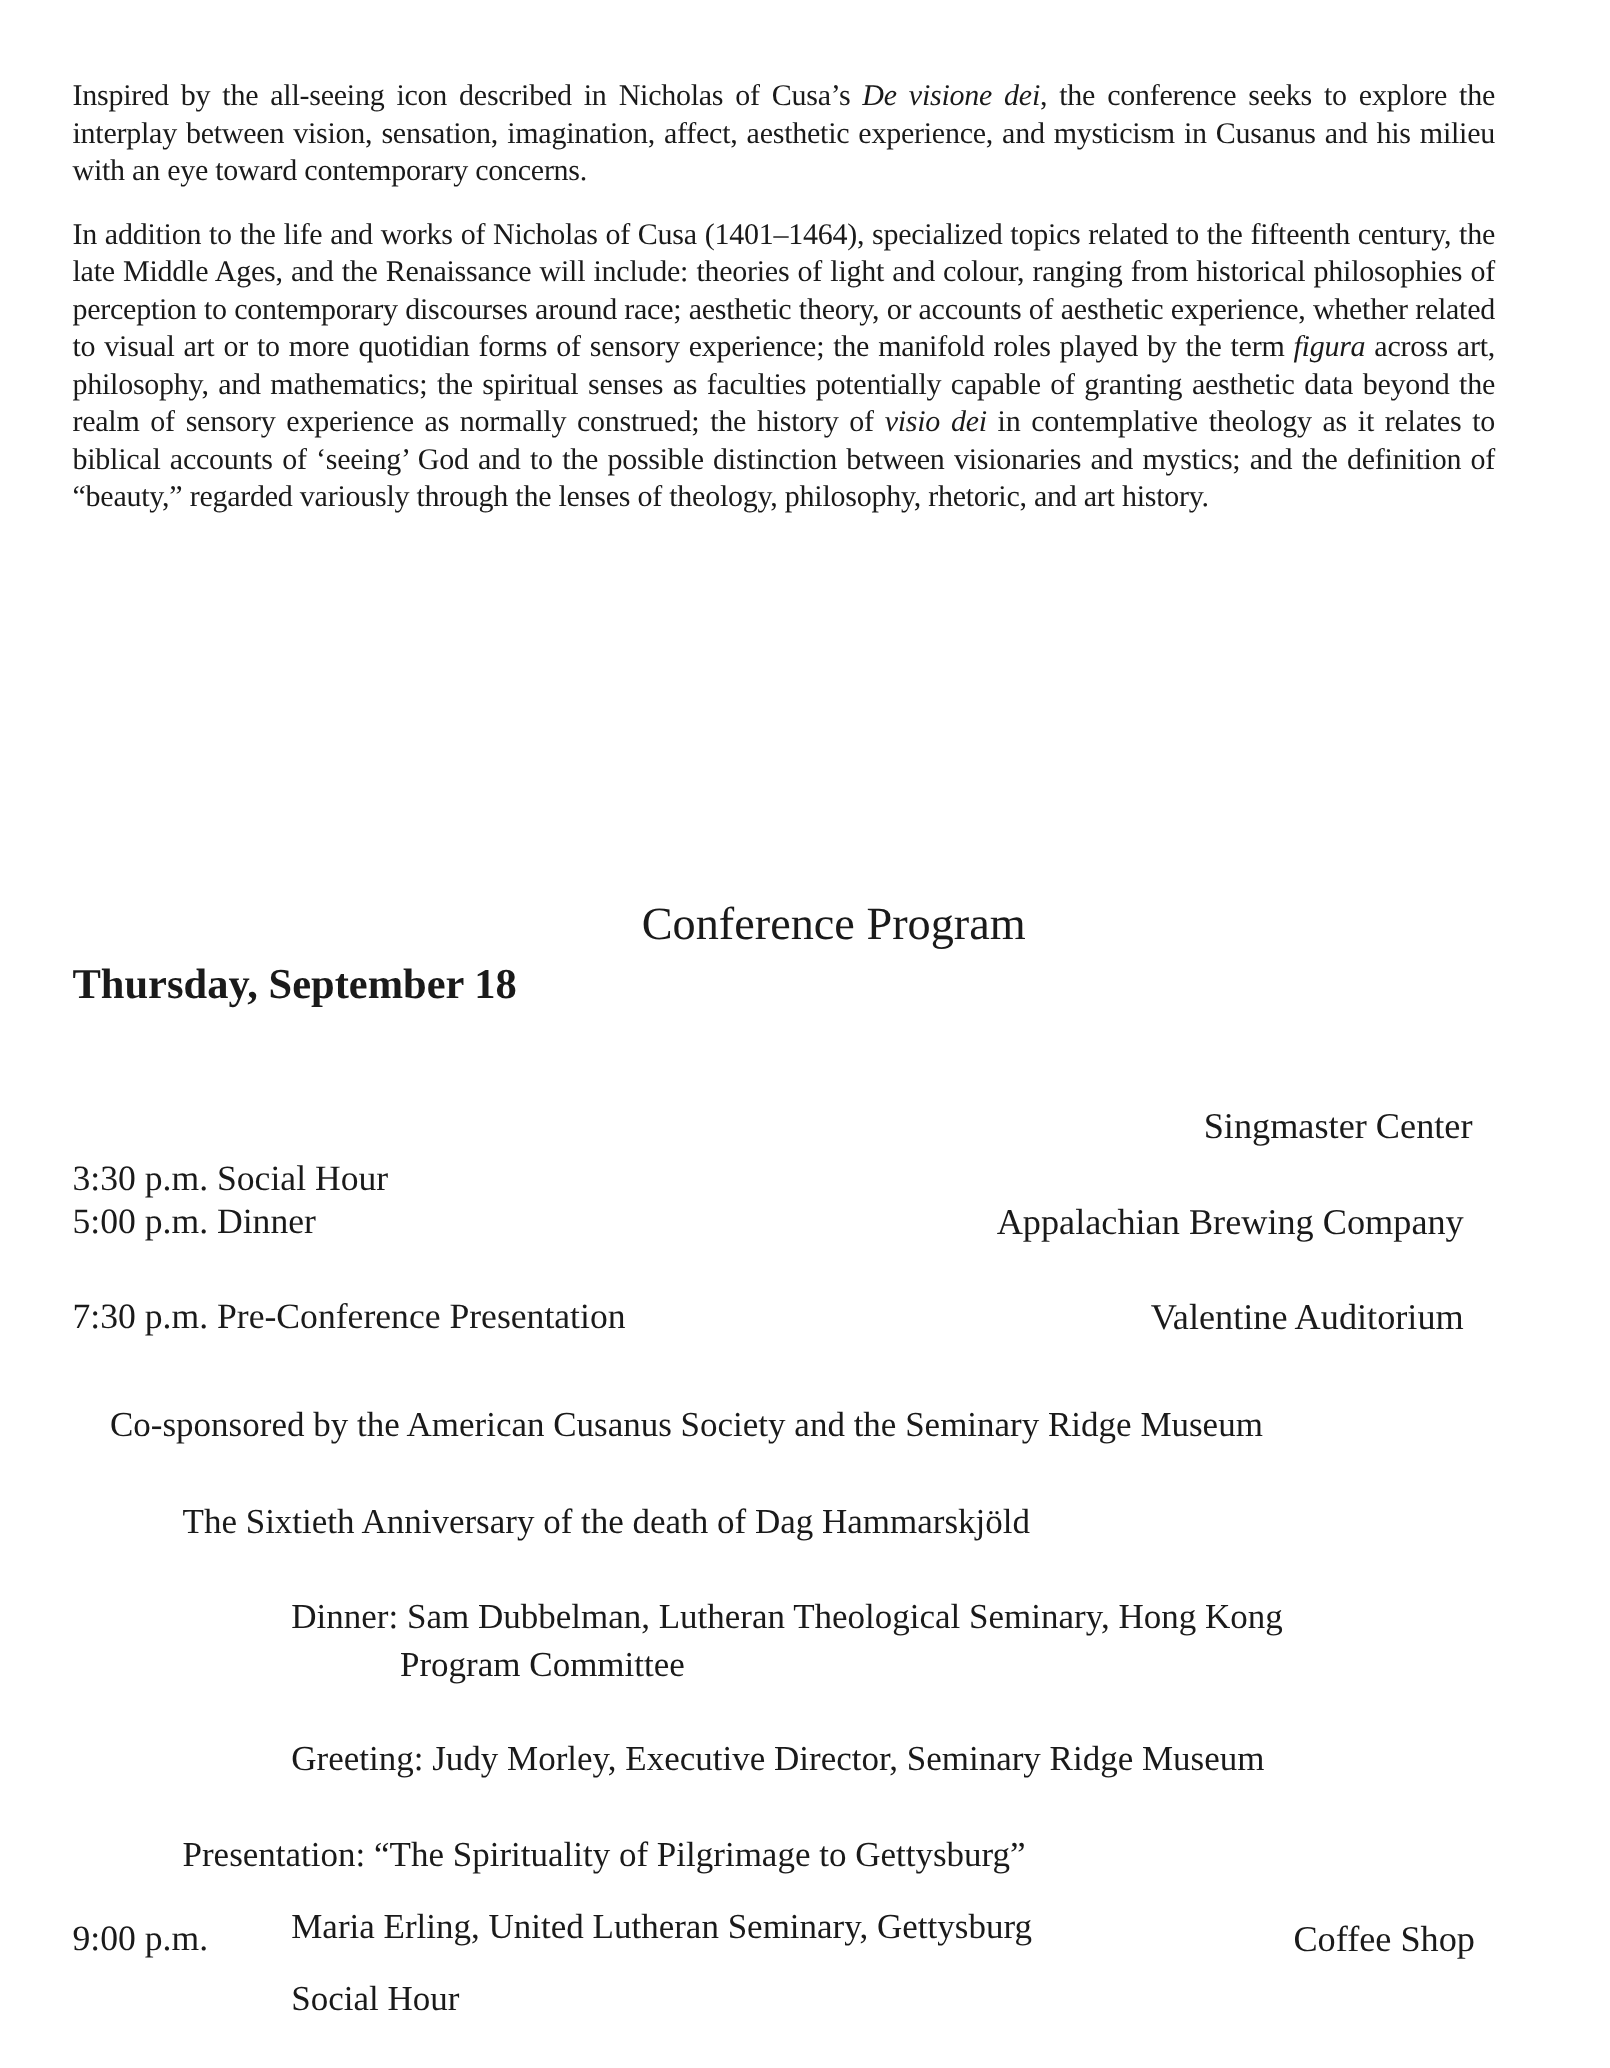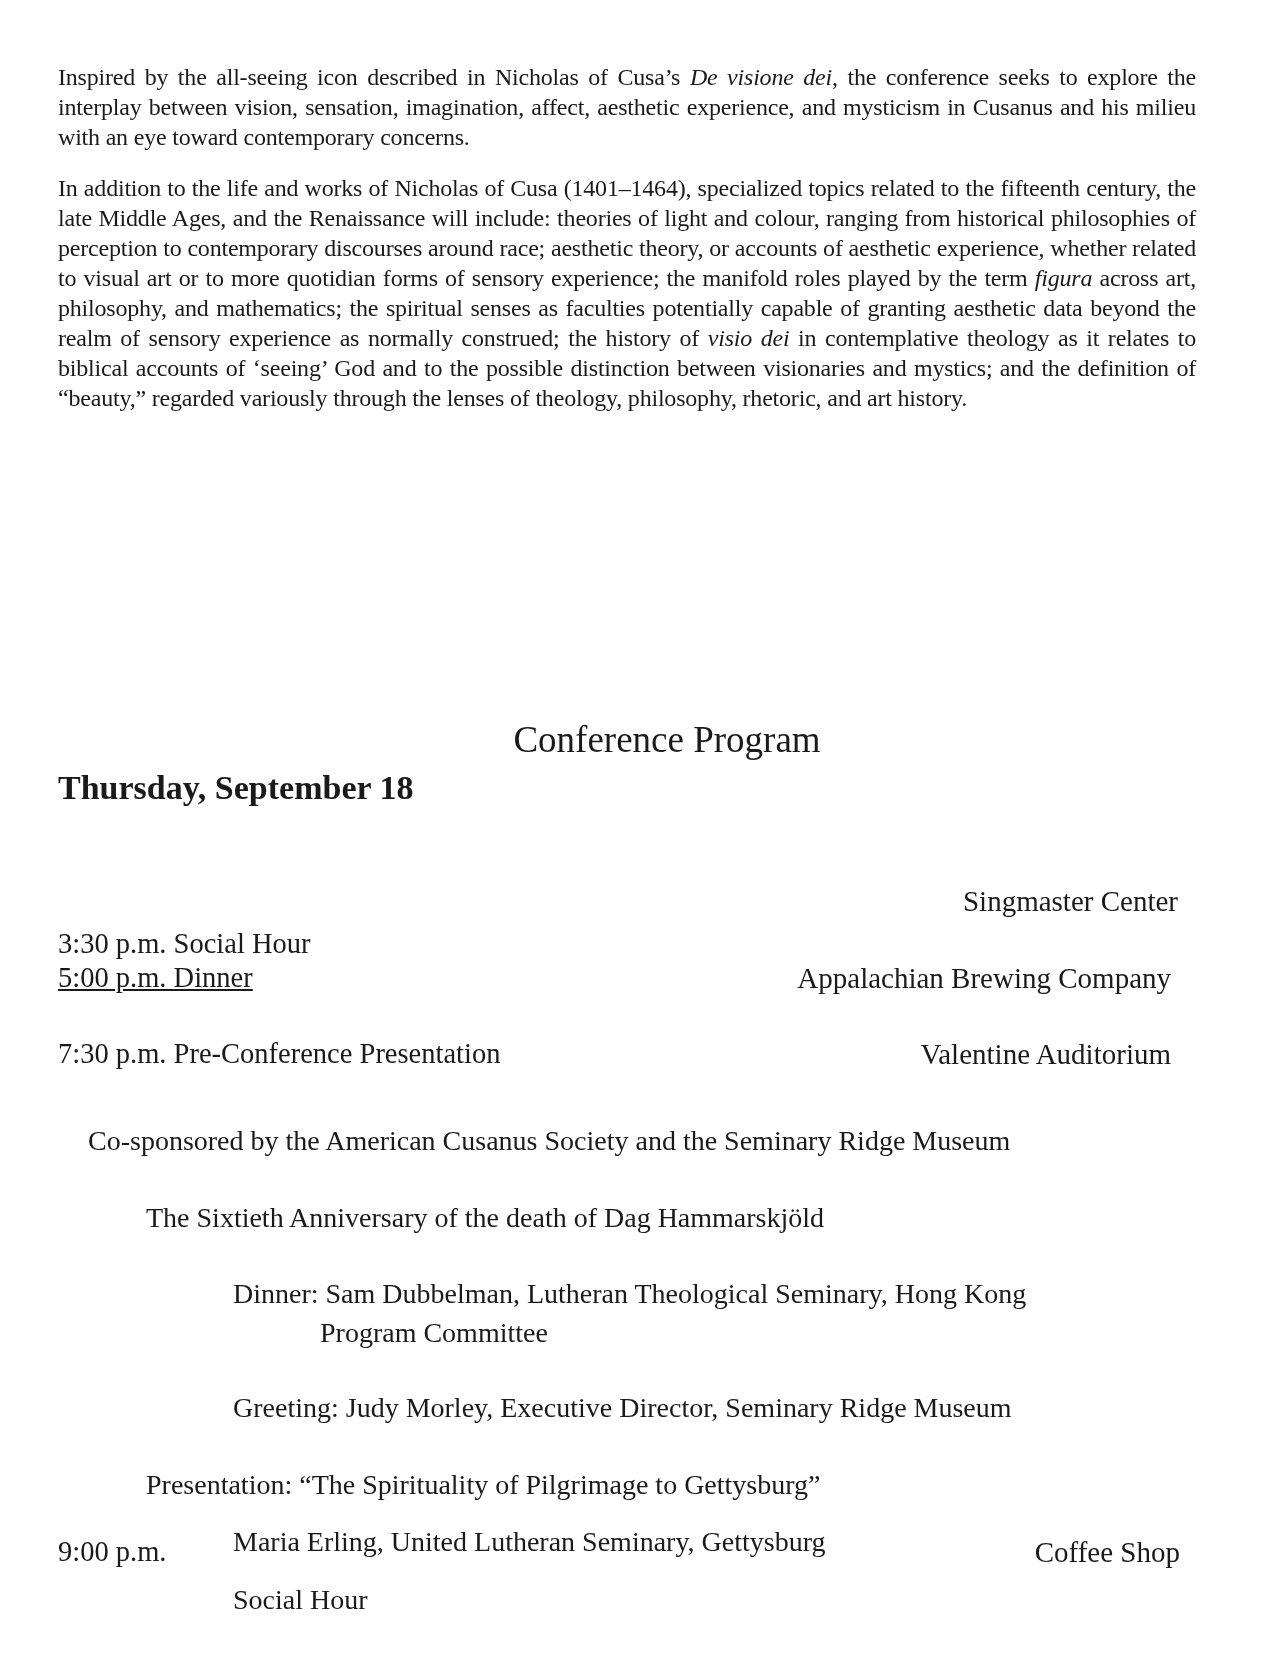--- a/index.html
+++ b/index.html
@@ -80,21 +80,21 @@
 
 <h1 class="program-title">Conference Program</h1>
 <h2 class="day-heading">Thursday, September 18</h2>
 
 <div>
   <div class="row" style="top:927px;">3:30 p.m. Social Hour</div>
   <div class="right" style="top:884px; right:110px;">Singmaster Center</div>
 </div>
 
 <div>
-  <div class="row" style="top:961px;text-decoration:underline;">5:00 p.m. Dinner</div>
+  <div class="row" style="top:961px;">5:00 p.m. Dinner</div>
   <div class="right" style="top:961px; right:117px;">Appalachian Brewing Company</div>
 </div>
 
 <div>
   <div class="row" style="top:1037px;font-family:Liberation Serif, serif;">7:30 p.m. Pre-Conference Presentation</div>
   <div class="right" style="top:1037px; right:117px;">Valentine Auditorium</div>
 </div>
 
 <div class="sub" style="top:1076px; left:88px;">Co-sponsored by the American Cusanus Society and the Seminary Ridge Museum</div>
 

